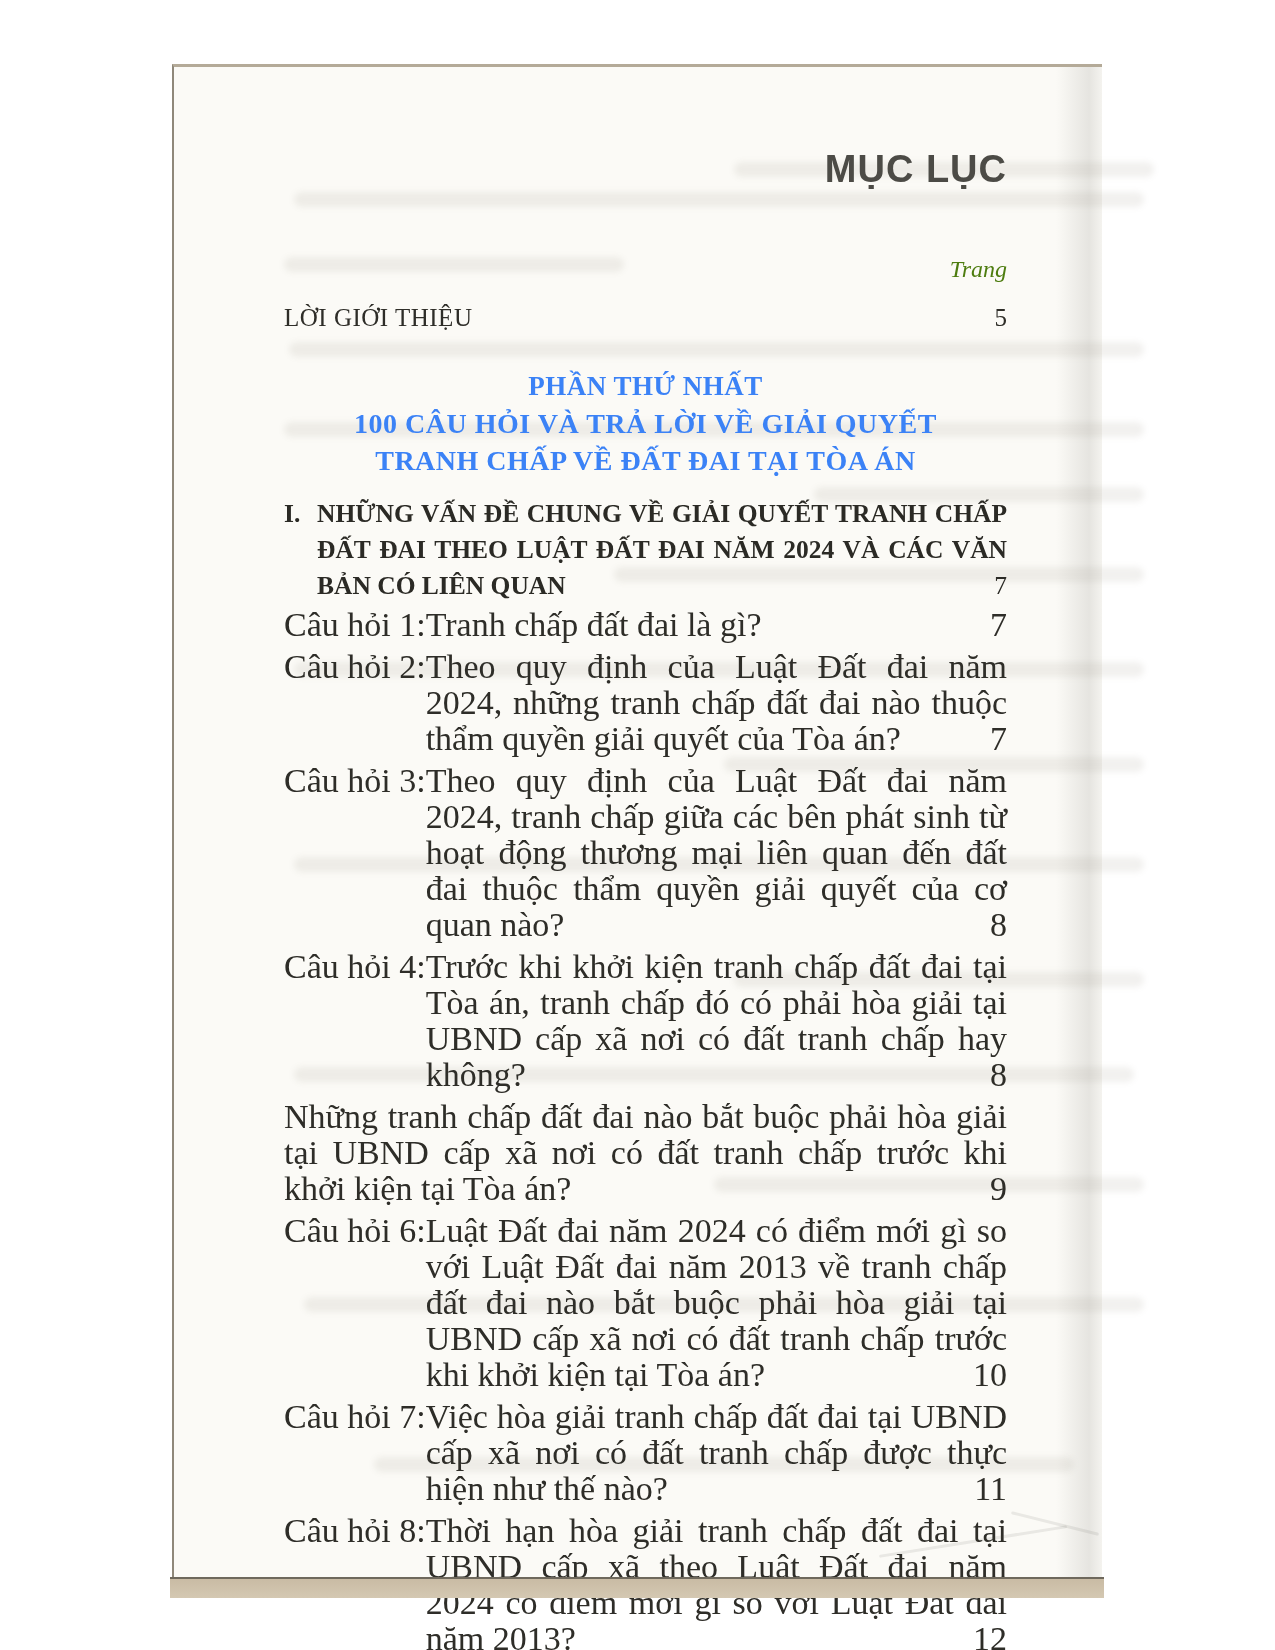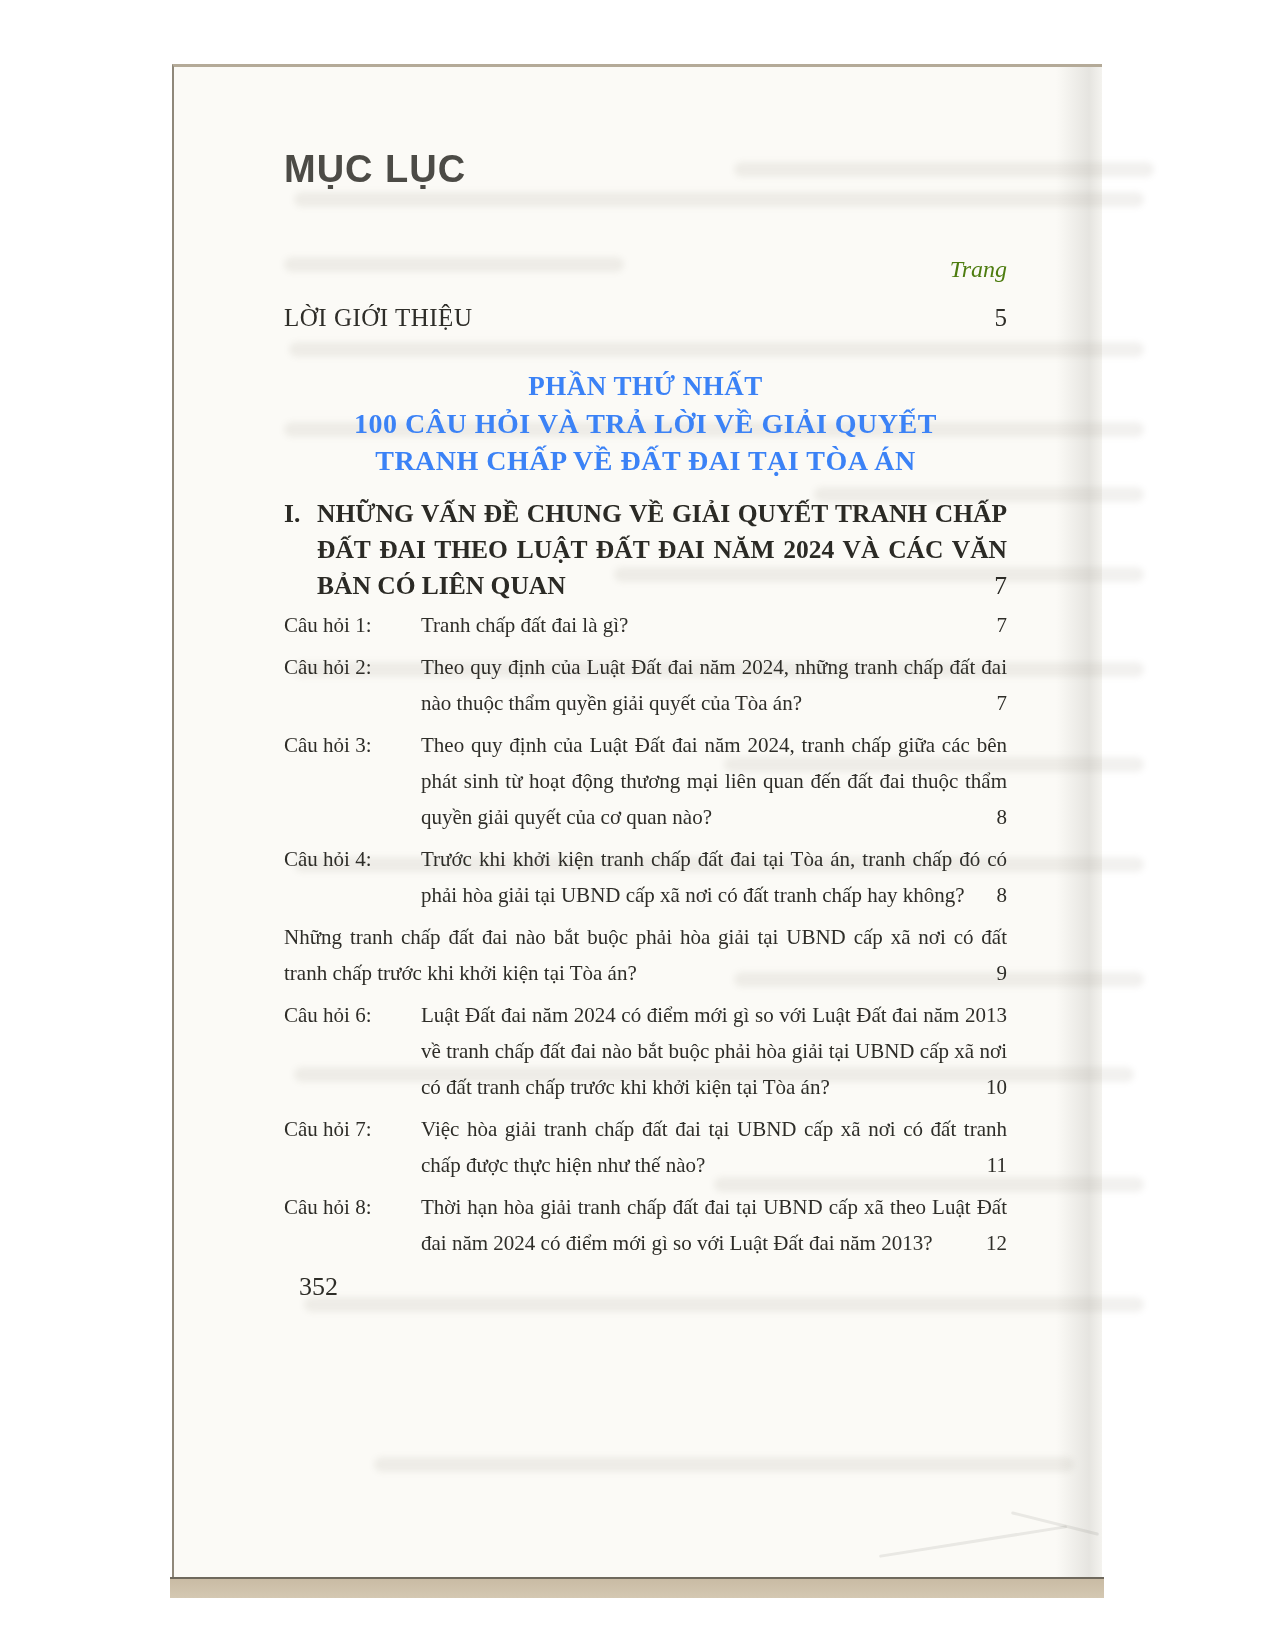--- a/index.html
+++ b/index.html
@@ -16,38 +16,38 @@
   .fold-line1{position:absolute;right:34px;bottom:34px;width:190px;height:3px;background:rgba(80,76,68,0.10);
     transform:rotate(-9deg);border-radius:2px;}
   .fold-line2{position:absolute;right:2px;bottom:52px;width:90px;height:3px;background:rgba(80,76,68,0.10);
     transform:rotate(14deg);border-radius:2px;}
 
   
   .bt{position:absolute;height:15px;border-radius:8px;background:#877f6f;opacity:0.11;filter:blur(3px);}
 
   .content{position:relative;box-sizing:border-box;padding:0 95px 0 110px;color:#2e2d28;}
 
-  .doc-title{margin-top:80px;text-align:left;font-family:"Liberation Sans","DejaVu Sans",sans-serif;
+  .doc-title{margin-top:80px;text-align:right;font-family:"Liberation Sans","DejaVu Sans",sans-serif;
     font-weight:700;font-size:38px;line-height:44px;letter-spacing:1px;color:#4c4b46;}
   .trang{margin-top:62px;text-align:right;font-style:italic;font-size:24px;line-height:33px;color:#4d7c0f;}
 
   .intro-row{margin-top:13px;display:flex;justify-content:space-between;font-size:25px;line-height:37px;}
   .intro-label{letter-spacing:0.5px;}
 
   .part-block{margin-top:32px;text-align:center;font-weight:700;color:#3b82f6;}
   .part-heading{font-size:27px;line-height:37px;letter-spacing:0.5px;}
   .part-sub{font-size:28px;line-height:37px;letter-spacing:0.5px;}
 
   .section-block{position:relative;margin-top:17px;font-weight:700;font-size:25.5px;line-height:36px;
     text-align:justify;padding-left:33px;color:#2b2a25;}
   .section-numeral{position:absolute;left:0;top:0;}
   .section-page{position:absolute;right:0;bottom:0;font-weight:400;}
 
   .entries{margin-top:0;}
-  .entry{position:relative;display:flex;margin-top:6px;font-size:21px;line-height:36px;gap:20px;}
+  .entry{position:relative;display:flex;margin-top:6px;font-size:34px;line-height:36px;}
   .entry:first-child{margin-top:3px;}
   .entry-label{flex:0 0 117px;white-space:nowrap;}
   .entry-text{flex:1;text-align:justify;}
   .entry-page{position:absolute;right:0;bottom:0;}
 
   .folio{margin-top:8px;font-size:26px;line-height:36px;margin-left:15px;}
 </style>
 </head>
 <body>
 

